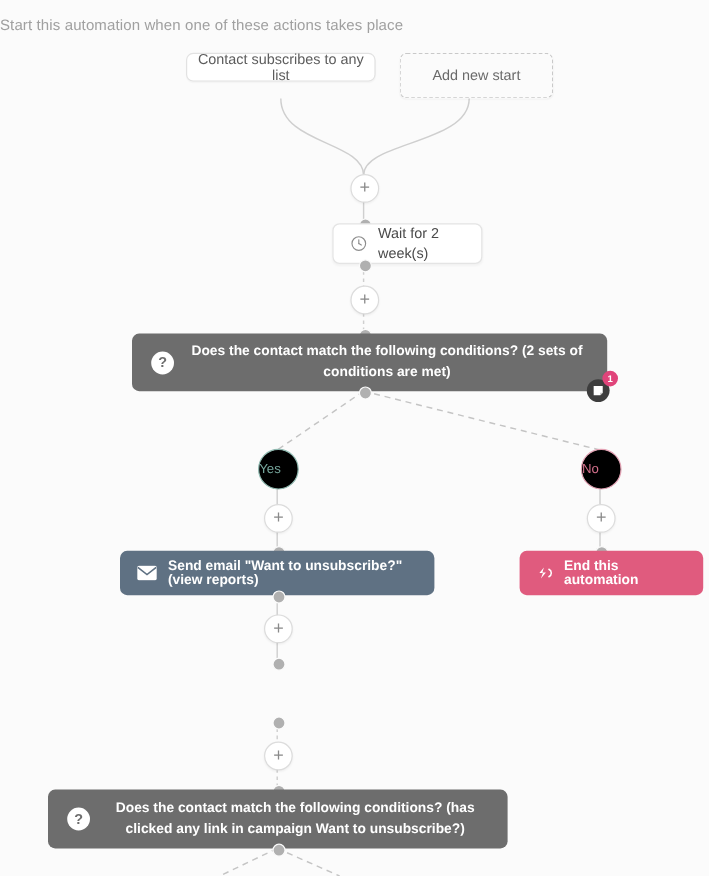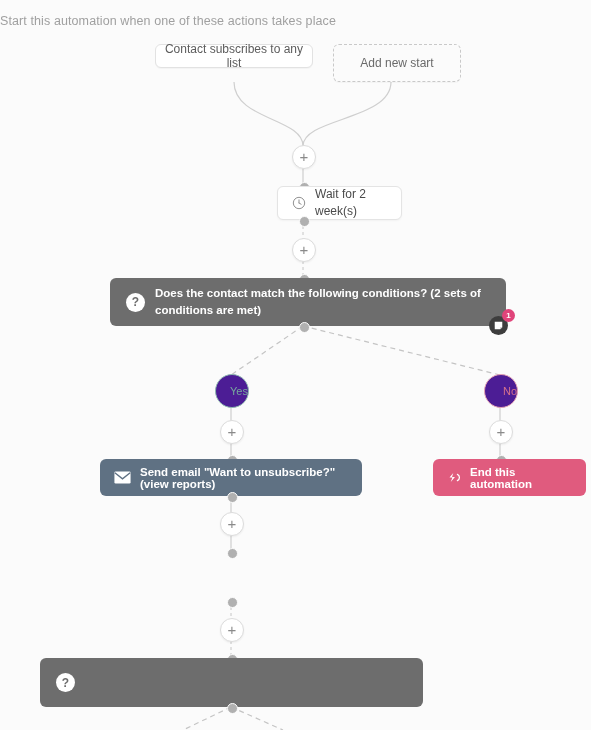--- a/index.html
+++ b/index.html
@@ -52,21 +52,21 @@
     margin-left:36px;
   }
   .card .txt{line-height:1.45;}
 
   
   .cond{
     background:#6d6d6d;border-radius:6px;
     display:flex;align-items:center;gap:10px;
     padding:0 16px;color:#ffffff;font-size:11.5px;font-weight:bold;
   }
-  .cond .txt{line-height:1.45;}
+  .cond .txt{line-height:1.45;text-align:center;}
   .qmark{
     flex:0 0 auto;width:19px;height:19px;border-radius:50%;
     background:#ffffff;color:#6d6d6d;font-size:12px;font-weight:bold;
     display:flex;align-items:center;justify-content:center;
   }
 
   
   .email-bar{
     background:#5f7183;border-radius:6px;
     display:flex;align-items:center;gap:9px;
@@ -76,21 +76,21 @@
   
   .end-bar{
     background:#e05b7e;border-radius:6px;
     display:flex;align-items:center;gap:8px;
     padding:0 14px;color:#ffffff;font-size:11.5px;font-weight:bold;
   }
 
   
   .branch{
     position:absolute;width:32px;height:32px;border-radius:50%;
-    background:#4c1d95;display:flex;align-items:center;justify-content:flex-end;
+    background:#000000;display:flex;align-items:center;justify-content:flex-start;
     font-size:11px;
   }
   .branch.yes{border:1.5px solid #8fb9b0;color:#77a79d;}
   .branch.no{border:1.5px solid #e3a2b4;color:#d4708c;}
 
   
   .note-badge{position:absolute;width:22px;height:22px;}
   .note-circle{
     position:absolute;left:0;top:3px;width:19px;height:19px;border-radius:50%;
     background:#3d3d3d;display:flex;align-items:center;justify-content:center;
@@ -229,16 +229,17 @@
   <div class="dot" style="left:227px;top:548px;"></div>
   <div class="dot" style="left:227px;top:597px;"></div>
 
   <div class="plus" style="left:220px;top:618px;">
     <span>+</span>
   </div>
 
   <div class="dot" style="left:227px;top:654px;"></div>
   <div class="node cond" style="left:40px;top:658px;width:383px;height:49px;">
     <span class="qmark">?</span>
+    <span class="txt">Does the contact match the following conditions? (has clicked any link in campaign Want to unsubscribe?)</span>
   </div>
   <div class="dot" style="left:227px;top:703px;"></div>
 
 </div>
 
 </body></html>

